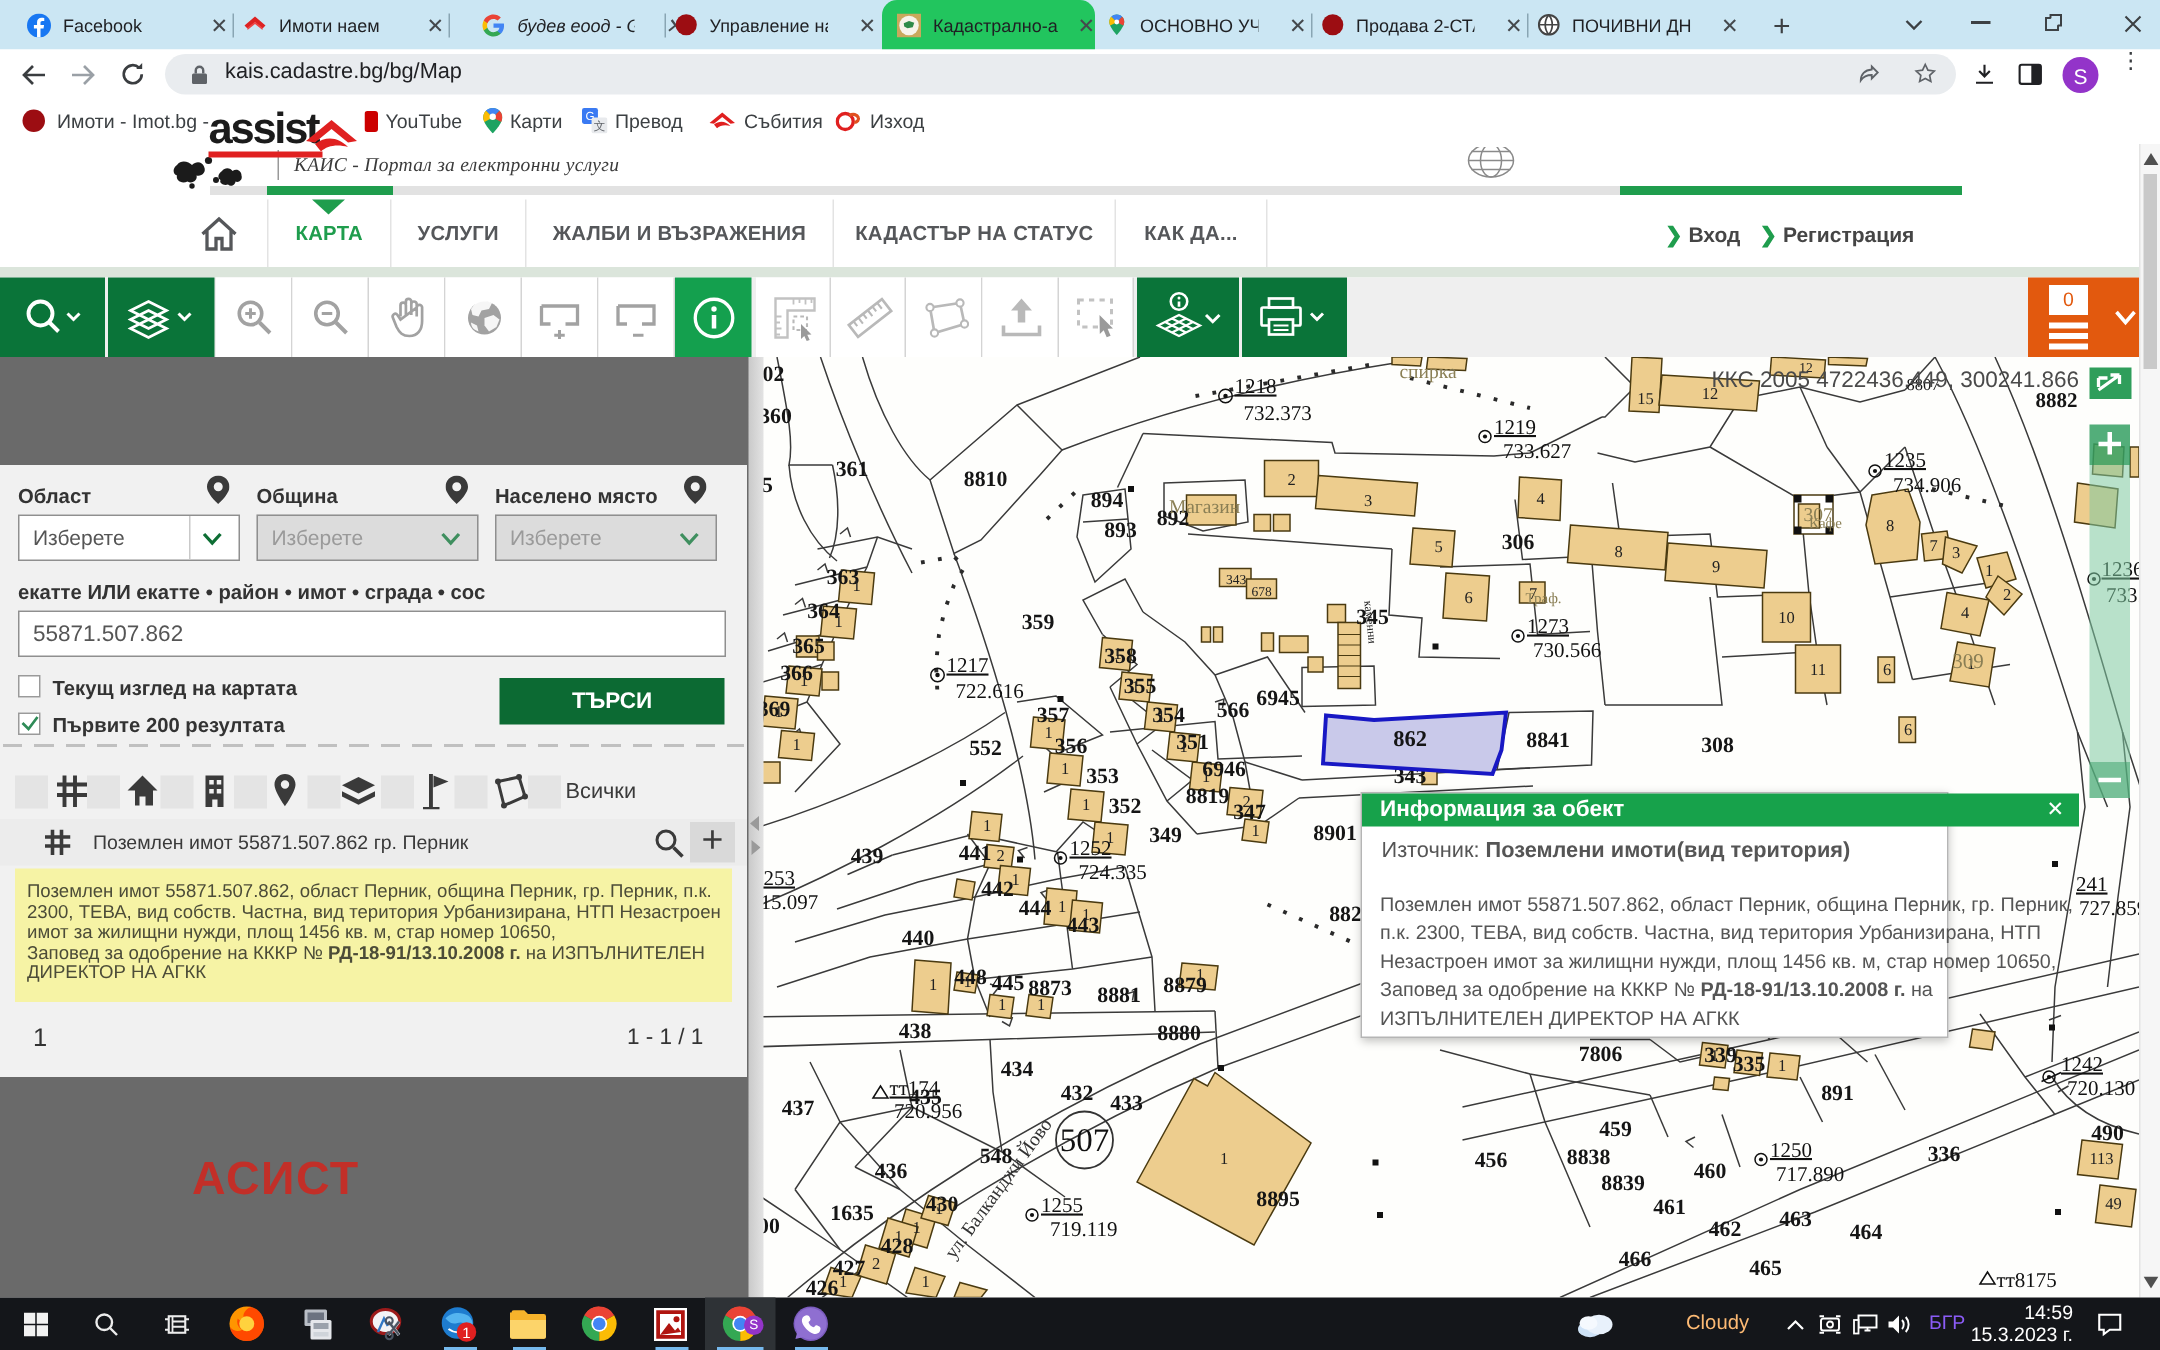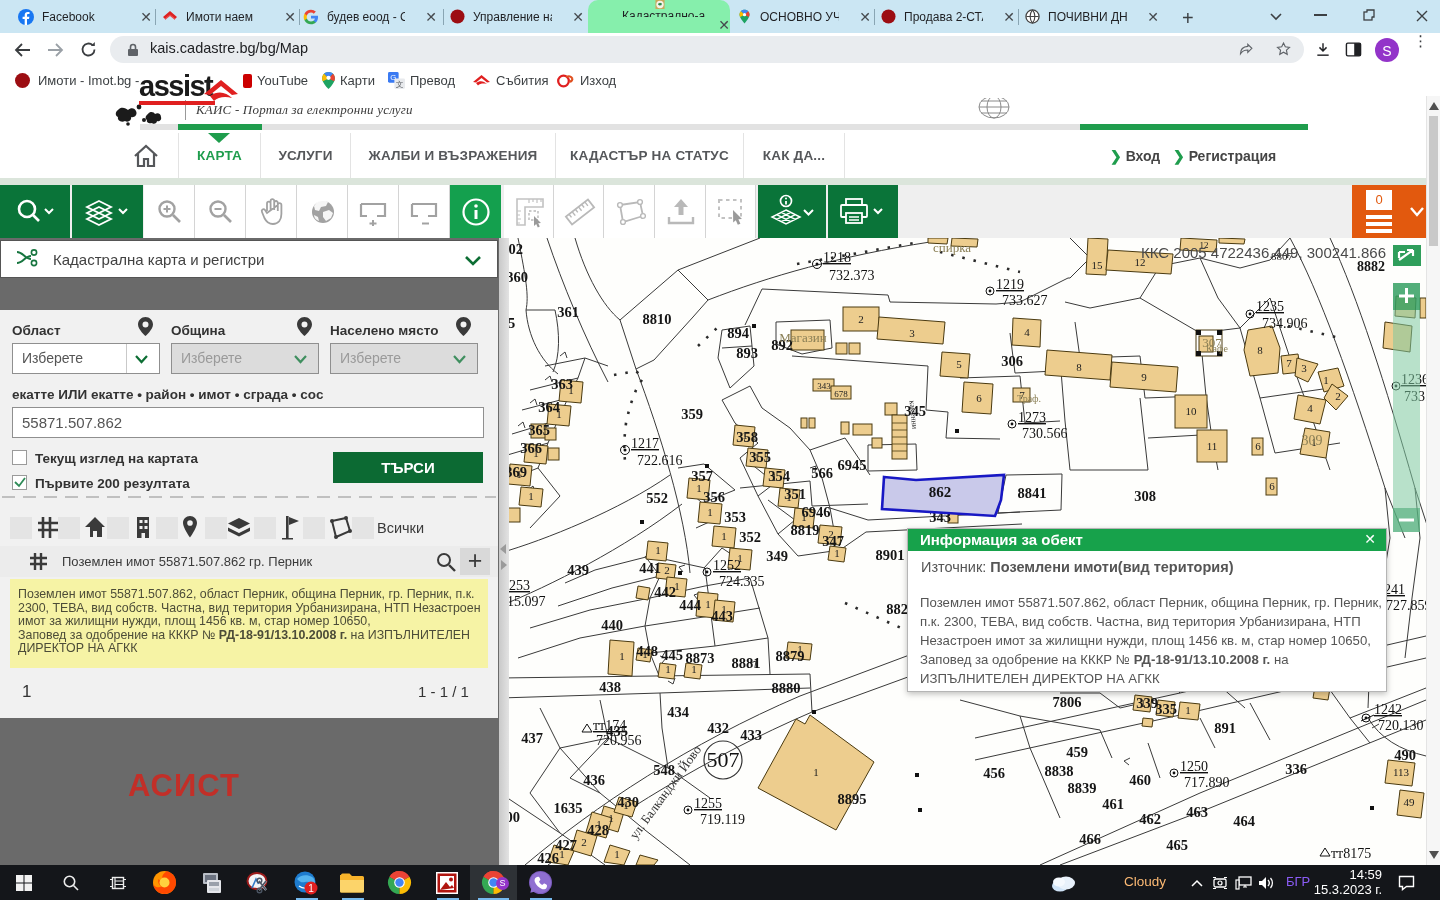--- a/index.html
+++ b/index.html
@@ -4,21 +4,21 @@
 <style>
 * { margin:0; padding:0; box-sizing:border-box; }
 html,body { width:1440px; height:900px; overflow:hidden; font-family:"Liberation Sans", sans-serif; }
 #screen { position:relative; width:1440px; height:900px; background:#fff; }
 .abs { position:absolute; }
 
 
 #tabstrip { left:0; top:0; width:1440px; height:33px; background:#cbe6f3; }
 .tab { position:absolute; top:0px; height:33px; display:flex; align-items:center; font-size:12px; color:#1f2023; }
 .tab .title { white-space:nowrap; overflow:hidden; }
-.tab-active { background:#86efac; border-radius:10px 10px 0 0;flex-direction:column; }
+.tab-active { background:#22c55e; border-radius:10px 10px 0 0; }
 .tabsep { position:absolute; top:9px; width:1px; height:16px; background:#89a5b3; }
 .tclose { color:#45494d; font-size:14px; margin-left:auto; }
 
 
 #addrbar { left:0; top:33px; width:1440px; height:33px; background:#fff; }
 #urlpill { position:absolute; left:110px; top:3px; width:1194px; height:27px; background:#e9ecef; border-radius:14px; }
 
 
 #bookmarks { left:0; top:66px; width:1440px; height:30px; background:#fff; }
 .bm { position:absolute; top:7px; font-size:13px; color:#3c4043; }
@@ -44,21 +44,21 @@
 .ptab { position:absolute; top:0; height:32px; color:#fff; font-weight:bold; font-size:11px; letter-spacing:-0.4px; display:flex; align-items:center; }
 #panelbody { position:absolute; left:0; top:72px; width:498px; height:408px; background:#f1f1f1; }
 .plabel { position:absolute; font-size:13.5px; font-weight:bold; color:#333; }
 .psel { position:absolute; top:105px; width:148px; height:31px; border:1px solid #8f8f8f; background:#fff; font-size:14px; color:#555; }
 .pseld { background:#dcdcdc; color:#9a9a9a; }
 
 
 #map { left:500px; top:238px; width:926px; height:627px; background:#fdfdfb; overflow:hidden; }
 
 
-#popup { left:907px; top:528px; width:480px; height:164px; background:#fff; border:1px solid #b5b5b5; box-shadow:0 2px 6px rgba(0,0,0,.25); }
+#popup { left:907px; top:528px; width:392px; height:164px; background:#fff; border:1px solid #b5b5b5; box-shadow:0 2px 6px rgba(0,0,0,.25); }
 #popuphead { position:absolute; left:0; top:0; width:478px; height:22px; background:#17a24b; color:#fff; font-weight:bold; font-size:15px; }
 
 
 #taskbar { left:0; top:865px; width:1440px; height:35px; background:#14161a; }
 .tbicon { position:absolute; top:0; width:47px; height:35px; display:flex; align-items:center; justify-content:center; }
 </style>
 </head>
 <body>
 <div id="screen">
   <div class="abs" id="tabstrip">
@@ -73,21 +73,21 @@
     <div class="tabsep" style="left:155px;"></div>
     <div class="tab" style="left:162px;width:134px;">
       <svg width="16" height="16" viewBox="0 0 16 16" style="margin-right:8px;">
           <path d="M1 8 8 2l7 6-2 2-5-4.2L3 10z" fill="#d22"></path>
           <path d="M3 9.5 8 5.5l5 4v1.5L8 7 3 11z" fill="#e44"></path>
         </svg>
       <span class="title" style="width:78px;">Имоти наем</span>
         <span class="tclose">✕</span>
     </div>
     <div class="tabsep" style="left:299px;"></div>
-    <div class="tab" style="left:303px;width:134px;">
+    <div class="tab" style="left:321px;width:134px;font-style:italic;">
       <svg width="16" height="16" viewBox="0 0 48 48" style="margin-right:8px;">
           <path fill="#4285F4" d="M45.1 24.5c0-1.6-.1-3.1-.4-4.5H24v8.5h11.8c-.5 2.8-2.1 5.1-4.4 6.7v5.5h7.1c4.2-3.8 6.6-9.5 6.6-16.2z"></path>
           <path fill="#34A853" d="M24 46c5.9 0 10.9-2 14.5-5.3l-7.1-5.5c-2 1.3-4.5 2.1-7.4 2.1-5.7 0-10.5-3.8-12.2-9H4.5v5.7C8.1 41.2 15.5 46 24 46z"></path>
           <path fill="#FBBC05" d="M11.8 28.3c-.4-1.3-.7-2.8-.7-4.3s.3-3 .7-4.3v-5.7H4.5C3 17 2 20.4 2 24s1 7 2.5 10z"></path>
           <path fill="#EA4335" d="M24 10.8c3.2 0 6.1 1.1 8.4 3.3l6.3-6.3C34.9 4.2 29.9 2 24 2 15.5 2 8.1 6.8 4.5 14l7.3 5.7c1.7-5.2 6.5-8.9 12.2-8.9z"></path>
         </svg>
       <span class="title" style="width:78px;">будев еоод - G</span>
         <span class="tclose">✕</span>
     </div>
     <div class="tabsep" style="left:443px;"></div>
@@ -929,31 +929,20 @@
       <path d="M899,22 L913,12 M913,12 l-6,0 m6,0 l0,6 M899,14 l0,6 m0,-6 l6,0" stroke="#fff" stroke-width="2.2" fill="none"></path>
       <rect x="893" y="45" width="27" height="27" fill="#35a063" opacity=".85"></rect>
       <path d="M899,58 h15 M906.5,50 v15" stroke="#fff" stroke-width="3"></path>
       <rect x="893" y="72" width="27" height="198" fill="#7ec9a0" opacity=".55"></rect>
       <rect x="893" y="270" width="27" height="24" fill="#55b07e" opacity=".8"></rect>
       <path d="M899,282 h15" stroke="#fff" stroke-width="3"></path>
     </g>
   </svg>
   </div>
   <div class="abs" id="panel">
-    <div id="panelhead">
-      <svg width="26" height="22" viewBox="0 0 26 22" style="margin-left:13px;">
-          <path d="M3 4c6 0 8 7 14 7M3 15c6 0 8-7 14-7" fill="none" stroke="#17753f" stroke-width="2"></path>
-          <circle cx="20" cy="4.5" r="2.6" fill="none" stroke="#17753f" stroke-width="1.6"></circle>
-          <circle cx="20" cy="15" r="2.6" fill="none" stroke="#17753f" stroke-width="1.6"></circle>
-        </svg>
-      <span style="margin-left:13px;font-size:15px;color:#424242;">Кадастрална карта и регистри</span>
-      <svg width="16" height="10" viewBox="0 0 16 10" style="position:absolute;right:16px;top:15px;">
-          <path d="M1 1l7 7 7-7" stroke="#0d6e34" stroke-width="2.6" fill="none"></path>
-        </svg>
-    </div>
     <div id="panelbody">
       <div class="plabel" style="left:12px;top:13px;">Област</div>
       <svg class="pin" width="15" height="19" viewBox="0 0 15 19" style="position:absolute;left:138px;top:7px;">
           <path d="M7.5 0C3.4 0 0 3.4 0 7.5 0 12.5 7.5 19 7.5 19S15 12.5 15 7.5C15 3.4 11.6 0 7.5 0zm0 10.5a3 3 0 1 1 0-6 3 3 0 0 1 0 6z" fill="#3a3a3a"></path>
         </svg>
       <div class="plabel" style="left:171px;top:13px;">Община</div>
       <svg width="15" height="19" viewBox="0 0 15 19" style="position:absolute;left:297px;top:7px;">
           <path d="M7.5 0C3.4 0 0 3.4 0 7.5 0 12.5 7.5 19 7.5 19S15 12.5 15 7.5C15 3.4 11.6 0 7.5 0zm0 10.5a3 3 0 1 1 0-6 3 3 0 0 1 0 6z" fill="#3a3a3a"></path>
         </svg>
       <div class="plabel" style="left:330px;top:13px;">Населено място</div>

